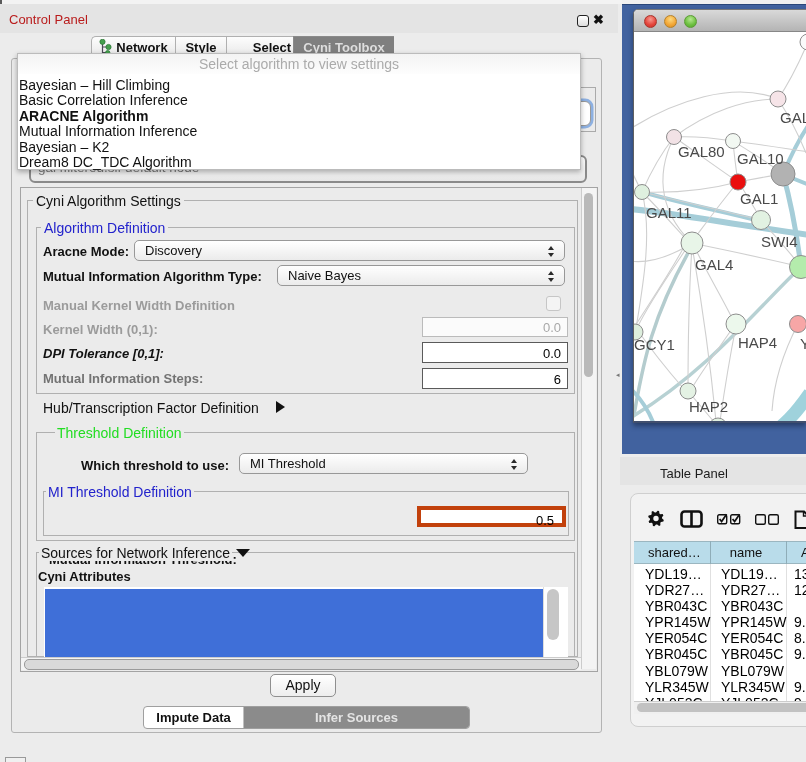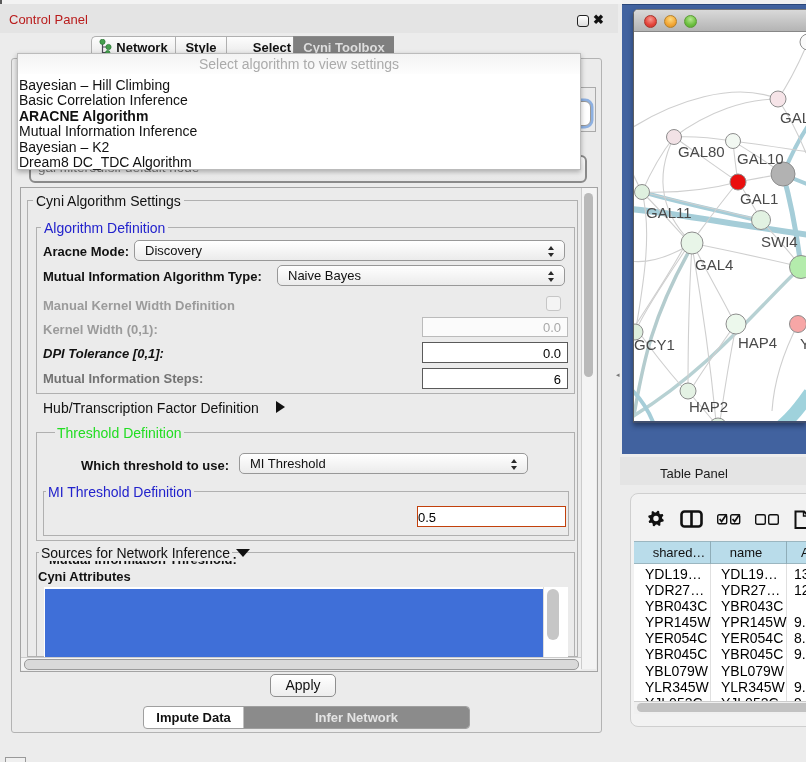--- a/index.html
+++ b/index.html
@@ -93,38 +93,38 @@
 <div class="abs" style="left:36px;top:432px;width:537px;height:107px;border:1px solid #b0b0b0;"></div>
 <div class="abs" style="left:39px;top:425px;background:#ebebeb;padding:0 2px;font-size:14px;color:#22dd22;margin-left:16px;">Threshold Definition</div>
 <div class="abs b" style="left:81px;top:458px;font-size:13px;color:#111;">Which threshold to use:</div>
 <div class="combo abs" style="left:239px;top:453px;width:289px;height:21px;">
   <span style="margin-left:10px;">MI Threshold</span>
 </div>
 
 <div class="abs" style="left:43px;top:491px;width:524px;height:43px;border:1px solid #b0b0b0;"></div>
 <div class="abs" style="left:46px;top:484px;background:#ebebeb;padding:0 2px;font-size:14px;color:#2222cc;">MI Threshold Definition</div>
 <div class="abs b" style="left:49px;top:512px;font-size:13px;color:#111;margin-top:40px;">Mutual Information Threshold:</div>
-<div class="abs" style="left:417px;top:506px;width:149px;height:21px;border:1px solid #c2410c;background:#fff;font-size:13px;color:#000;text-align:left;line-height:21px;padding-right:8px;box-sizing:border-box;">0.5</div>
+<div class="abs" style="left:417px;top:506px;width:149px;height:21px;border:4px solid #c2410c;background:#fff;font-size:13px;color:#000;text-align:right;line-height:21px;padding-right:8px;box-sizing:border-box;">0.5</div>
 
 <div class="abs" style="left:36px;top:552px;width:537px;height:104px;border:1px solid #b0b0b0;border-bottom:none;"></div>
 <div class="abs" style="left:39px;top:545px;background:#ebebeb;padding:0 2px;font-size:14px;color:#111;">Sources for Network Inference</div>
 <div class="abs" style="left:236px;top:549px;width:0;height:0;border-top:8px solid #111;border-left:7px solid transparent;border-right:7px solid transparent;"></div>
 <div class="abs b" style="left:38px;top:569px;font-size:13px;color:#111;">Cyni Attributes</div>
 
 <div class="abs" style="left:44px;top:587px;width:524px;height:70px;background:#fff;overflow:hidden;">
   <div class="abs" style="left:1px;top:2px;width:498px;height:68px;background:#3f6fd8;"></div>
   <div class="abs" style="left:499px;top:0;width:25px;height:70px;background:#fff;border-left:1px solid #ddd;"></div>
   <div class="abs" style="left:503px;top:2px;width:12px;height:51px;background:#c6c6c6;border-radius:6px;"></div>
 </div>
 
 <div class="abs" style="left:270px;top:674px;width:64px;height:21px;border:1px solid #8f8f8f;border-radius:5px;background:linear-gradient(#fff,#ededed);text-align:center;font-size:14px;line-height:21px;color:#111;">Apply</div>
 
 <div class="abs" style="left:143px;top:706px;width:325px;height:21px;border:1px solid #9f9f9f;border-radius:4px;background:#fff;display:flex;overflow:hidden;">
   <div class="b" style="width:99px;text-align:center;font-size:13px;line-height:21px;color:#111;border-right:1px solid #c0c0c0;">Impute Data</div>
-  <div class="b" style="flex:1;text-align:center;font-size:13px;line-height:21px;color:#e4e4e4;background:#8b8b8b;">Infer Network</div>
+  <div class="b" style="flex:1;text-align:center;font-size:13px;line-height:21px;color:#e4e4e4;background:#8b8b8b;">Infer Sources</div>
 </div>
 
 <div class="abs" style="left:17px;top:53px;width:562px;height:115px;background:#fff;border:1px solid #bbb;box-shadow:0 2px 5px rgba(0,0,0,.30);z-index:20;">
   <div class="abs" style="left:0;top:0;width:100%;height:20px;background:linear-gradient(#f3f3f3,#fdfdfd);text-align:center;font-size:14px;color:#ababab;line-height:21px;">Select algorithm to view settings</div>
   <div class="abs" style="left:1px;top:23.5px;font-size:14px;color:#111;line-height:15.6px;">
     Bayesian – Hill Climbing<br>
     Basic Correlation Inference<br>
     <span class="b">ARACNE Algorithm</span><br>
     Mutual Information Inference<br>
     Bayesian – K2<br>
@@ -249,21 +249,21 @@
       <rect x="13.7" y="0.7" width="9.6" height="9.6" rx="1.5"></rect>
     </g>
     <g transform="translate(163,0)" fill="none" stroke="#111" stroke-width="2">
       <path d="M1.5 1.5 L10 1.5 L14 5.5 L14 18 L1.5 18 Z"></path>
       <path d="M9.5 1.5 L9.5 6 L14 6" stroke-width="1.4"></path>
     </g>
   </svg>
 
   <div class="abs" style="left:3px;top:47px;width:179px;height:172px;background:#fff;">
     <div class="abs" style="left:0;top:0;width:179px;height:23px;background:#b9dcea;border-top:1px solid #9bb6c0;border-bottom:1px solid #9bb6c0;box-sizing:border-box;"></div>
-    <div class="abs" style="left:14px;top:4px;width:62px;text-align:center;font-size:13px;color:#111;">shared…</div>
+    <div class="abs" style="left:14px;top:4px;width:62px;font-size:13px;color:#111;">shared…</div>
     <div class="abs" style="left:77px;top:4px;width:70px;text-align:center;font-size:13px;color:#111;">name</div>
     <div class="abs" style="left:167px;top:4px;font-size:13px;color:#111;">A</div>
     <div class="abs" style="left:76px;top:0;width:1px;height:23px;background:#8fadb8;"></div>
     <div class="abs" style="left:152px;top:0;width:1px;height:23px;background:#8fadb8;"></div>
     <div class="abs" style="left:76px;top:23px;width:1px;height:141px;background:#e0e0e0;"></div>
     <div class="abs" style="left:152px;top:23px;width:1px;height:141px;background:#e0e0e0;"></div>
     <div class="abs" style="left:11px;top:25px;font-size:14px;color:#000;line-height:16.1px;">YDL19…<br>YDR27…<br>YBR043C<br>YPR145W<br>YER054C<br>YBR045C<br>YBL079W<br>YLR345W<br>YJL052C</div>
     <div class="abs" style="left:87px;top:25px;font-size:14px;color:#000;line-height:16.1px;">YDL19…<br>YDR27…<br>YBR043C<br>YPR145W<br>YER054C<br>YBR045C<br>YBL079W<br>YLR345W<br>YJL052C</div>
     <div class="abs" style="left:160px;top:25px;font-size:14px;color:#000;line-height:16.1px;">13<br>12<br><br>9.<br>8.<br>9.<br><br>9.<br>9.</div>
 

